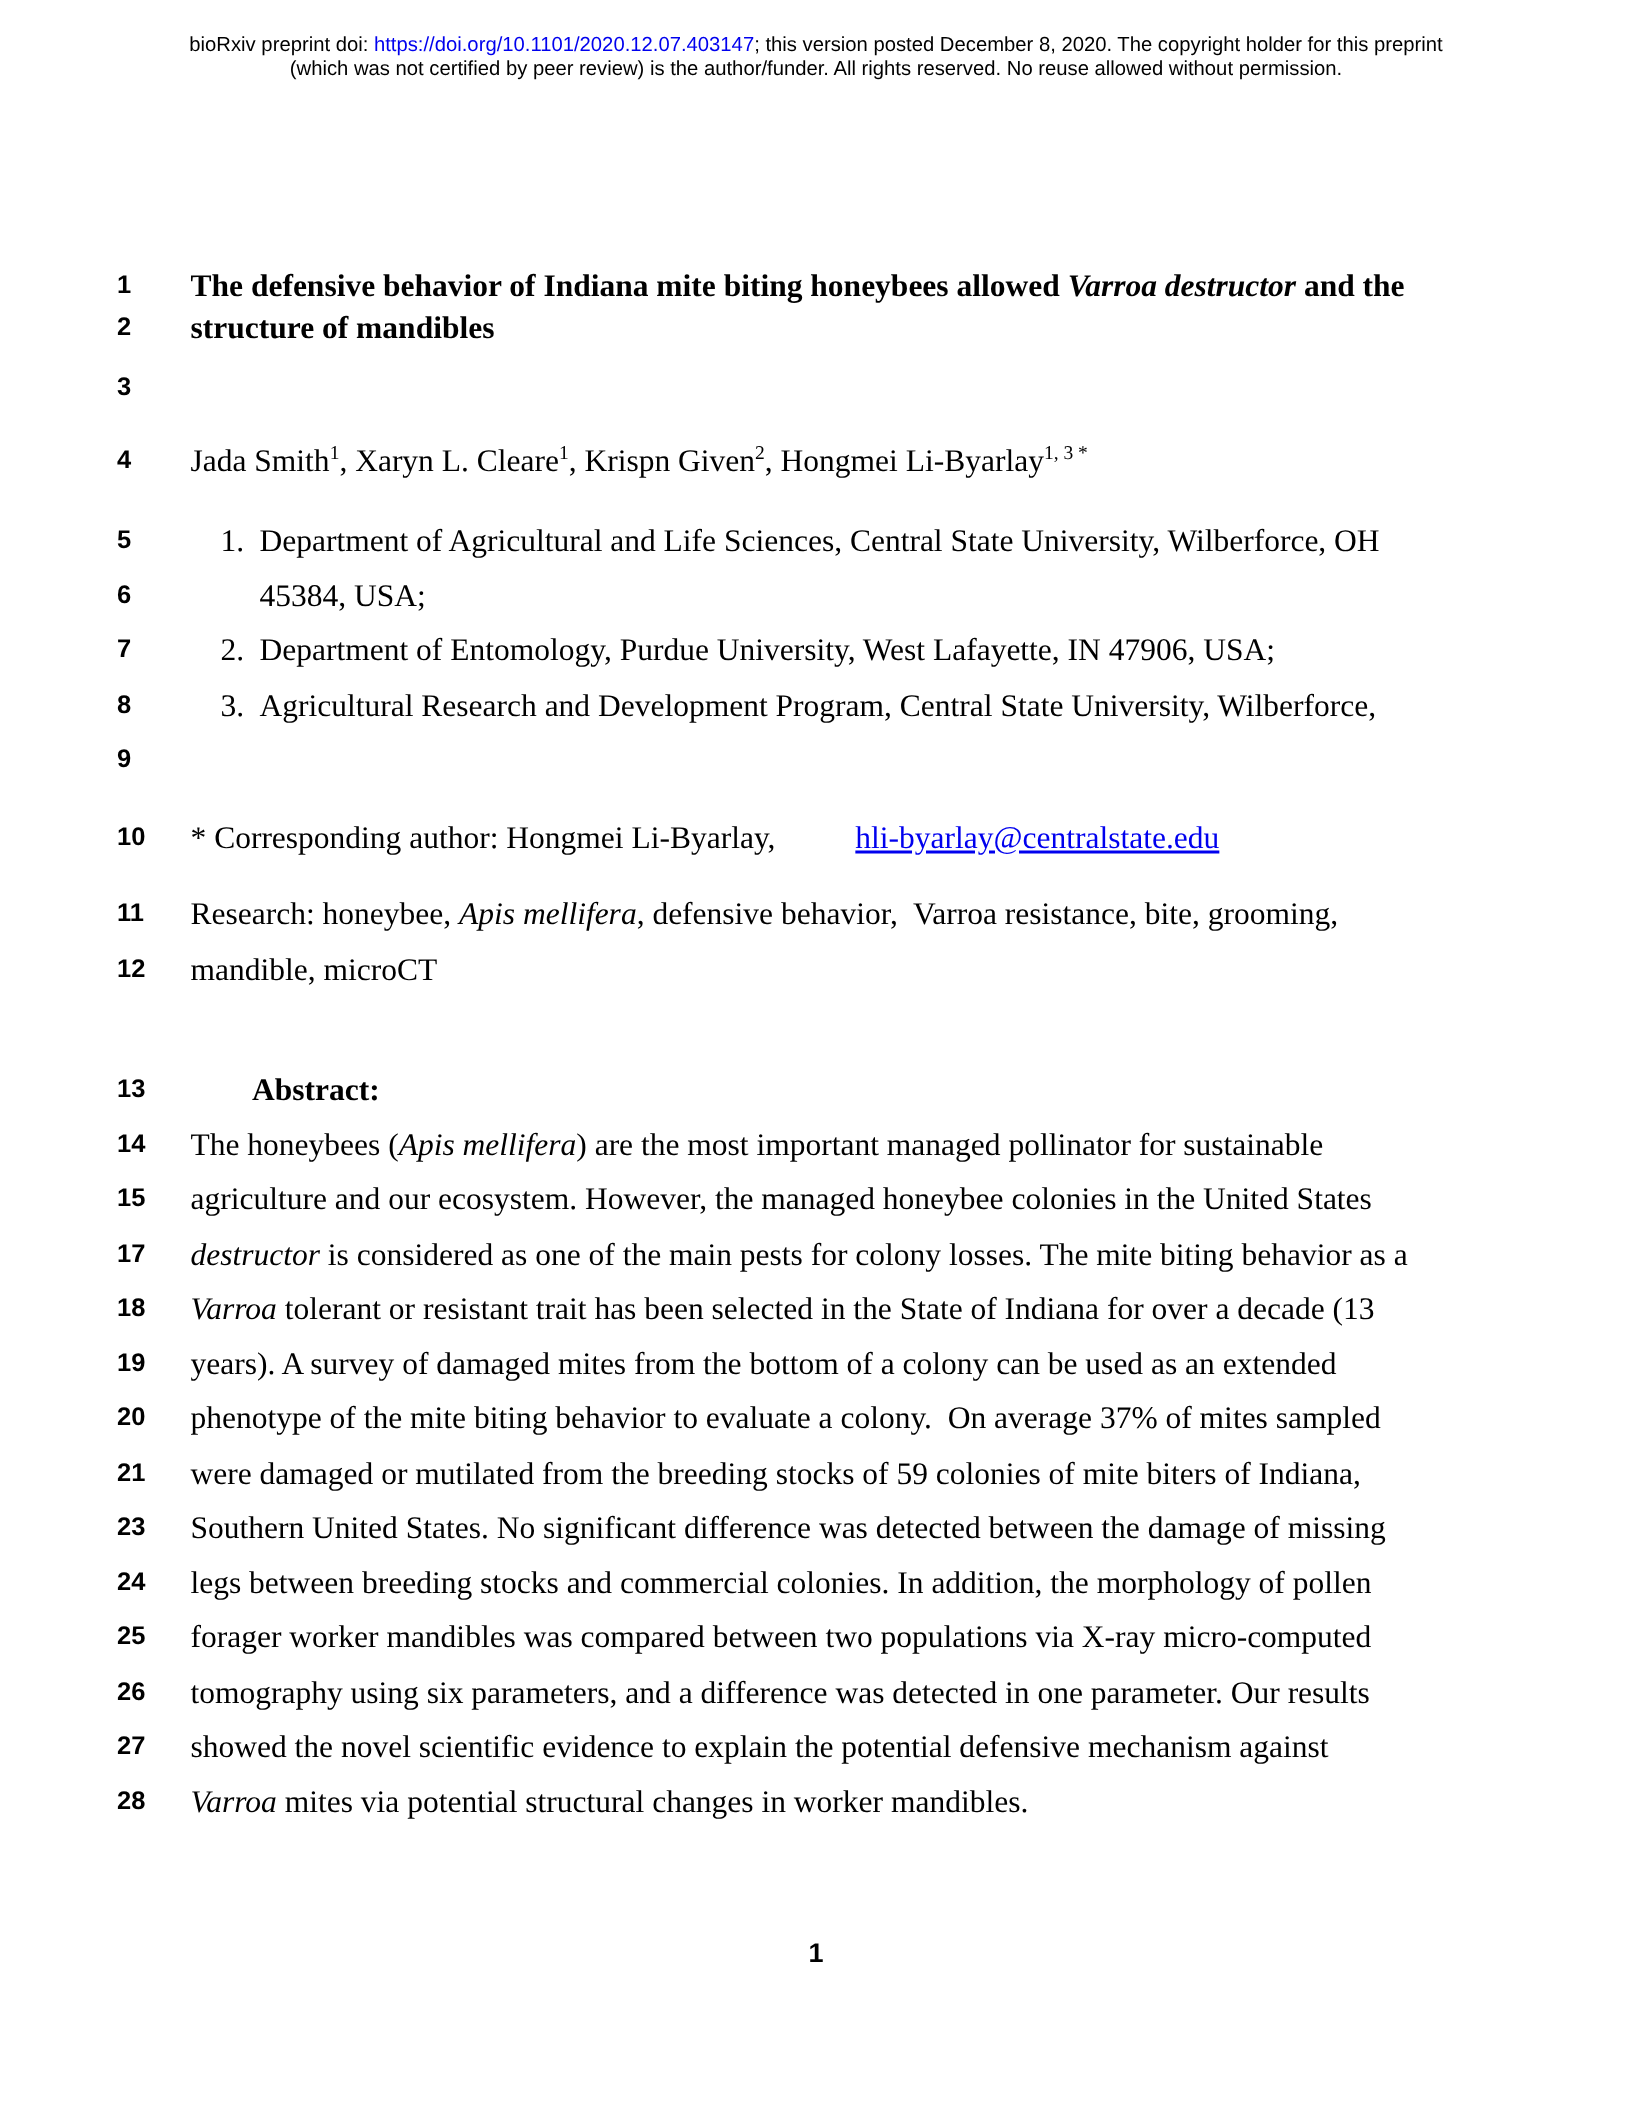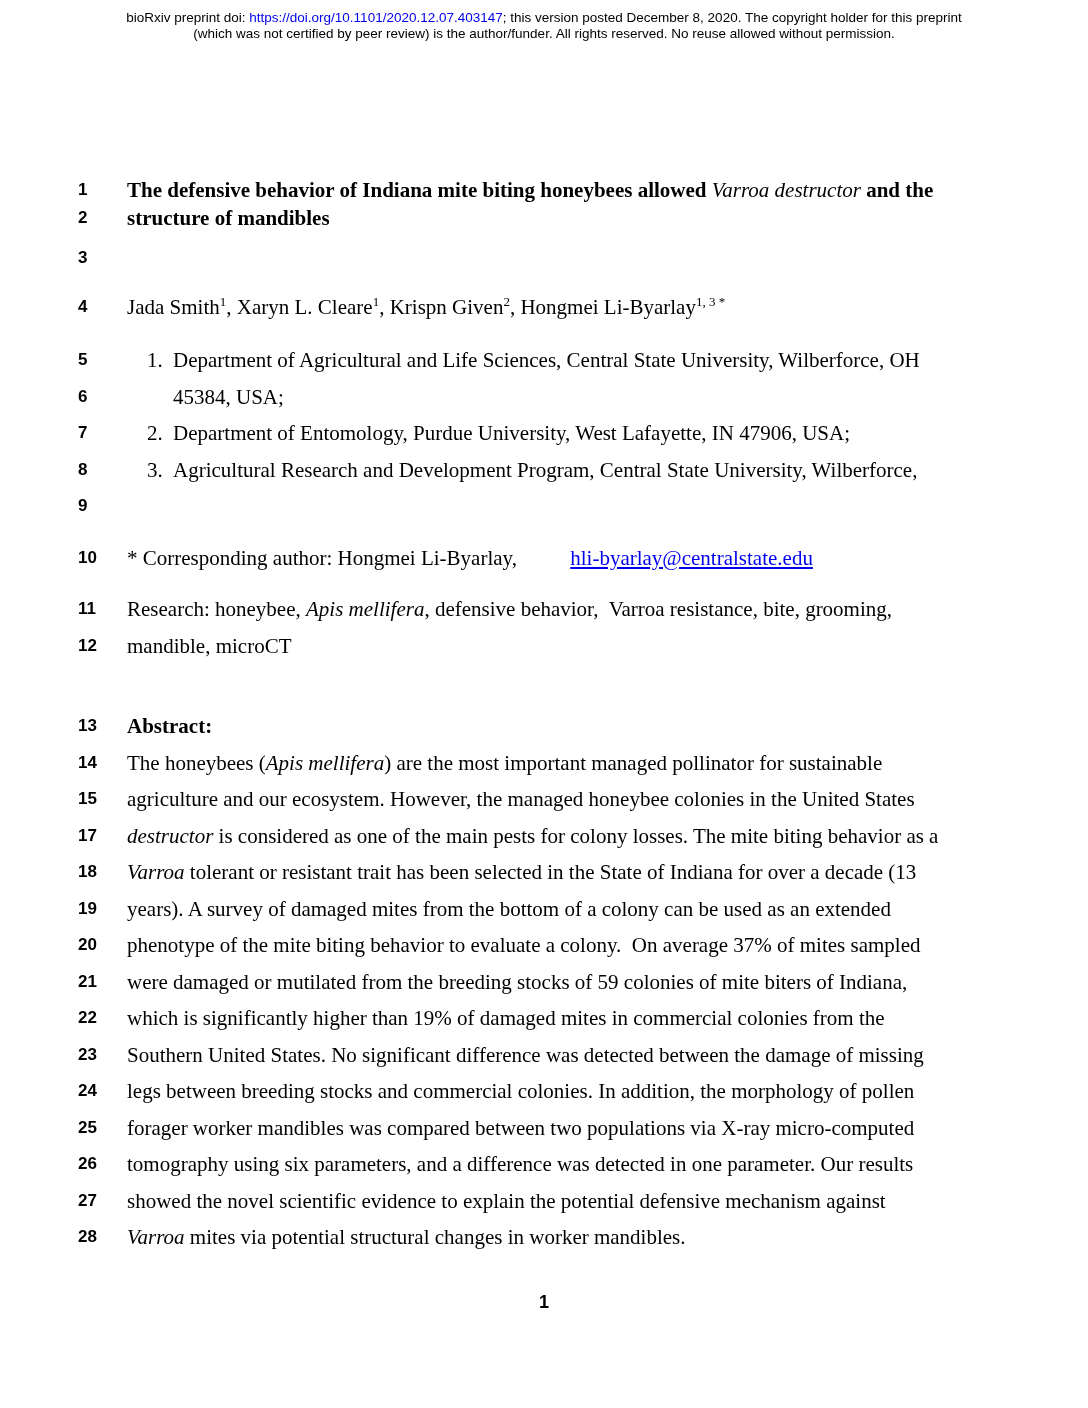--- a/index.html
+++ b/index.html
@@ -6,21 +6,21 @@
   body {
     width: 1088px; height: 1408px;
     background: #ffffff;
     position: relative;
     overflow: hidden;
     color: #000000;
     font-family: "Liberation Serif", serif;
   }
   .preprint-header {
     position: absolute;
-    top: 10px; left: 0;
+    top: 22px; left: 0;
     width: 1088px;
     text-align: center;
     font-family: "Liberation Sans", sans-serif;
     font-size: 13.5px;
     line-height: 16px;
     color: #000000;
   }
   .doi-link { color: #0000EE; text-decoration: none; }
   .email-link { color: #0000EE; text-decoration: underline; margin-left: 48px; }
   .doc {
@@ -45,26 +45,26 @@
   .line.title    { height: 28px;   line-height: 28px; }
   .line.body,
   .line.list,
   .line.listcont { height: 36.5px; line-height: 36.5px; }
   .line.list .text     { margin-left: 147px; }
   .line.listcont .text { margin-left: 173px; }
   .marker { display: inline-block; width: 26px; }
   sup { font-size: 0.62em; line-height: 0; }
   .seg-b  { font-weight: bold; }
   .seg-i  { font-style: italic; }
-  .seg-bi { font-weight: normal; font-style: italic; }
+  .seg-bi { font-weight: bold; font-style: italic; }
   .sp-xs { margin-top: 8px; }
   .sp-sm { margin-top: 12px; }
   .sp-md { margin-top: 15px; }
   .sp-lg { margin-top: 17px; }
-  .sp-xl { margin-top: 44px; }
+  .sp-xl { margin-top: 44px; padding-left: 41px; }
   .page-number {
     position: absolute;
     top: 1292px; left: 0;
     width: 1088px;
     text-align: center;
     font-family: "Liberation Sans", sans-serif;
     font-weight: bold;
     font-size: 18px;
   }
 </style>
@@ -150,24 +150,20 @@
     </div>
     <div class="line body">
       <span class="num">20</span>
       <span class="text"><span>phenotype of the mite biting behavior to evaluate a colony.  On average 37% of mites sampled</span></span>
     </div>
     <div class="line body">
       <span class="num">21</span>
       <span class="text"><span>were damaged or mutilated from the breeding stocks of 59 colonies of mite biters of Indiana,</span></span>
     </div>
     <div class="line body">
-      <span class="num">22</span>
-      <span class="text"><span>which is significantly higher than 19% of damaged mites in commercial colonies from the</span></span>
-    </div>
-    <div class="line body">
       <span class="num">23</span>
       <span class="text"><span>Southern United States. No significant difference was detected between the damage of missing</span></span>
     </div>
     <div class="line body">
       <span class="num">24</span>
       <span class="text"><span>legs between breeding stocks and commercial colonies. In addition, the morphology of pollen</span></span>
     </div>
     <div class="line body">
       <span class="num">25</span>
       <span class="text"><span>forager worker mandibles was compared between two populations via X-ray micro-computed</span></span>

